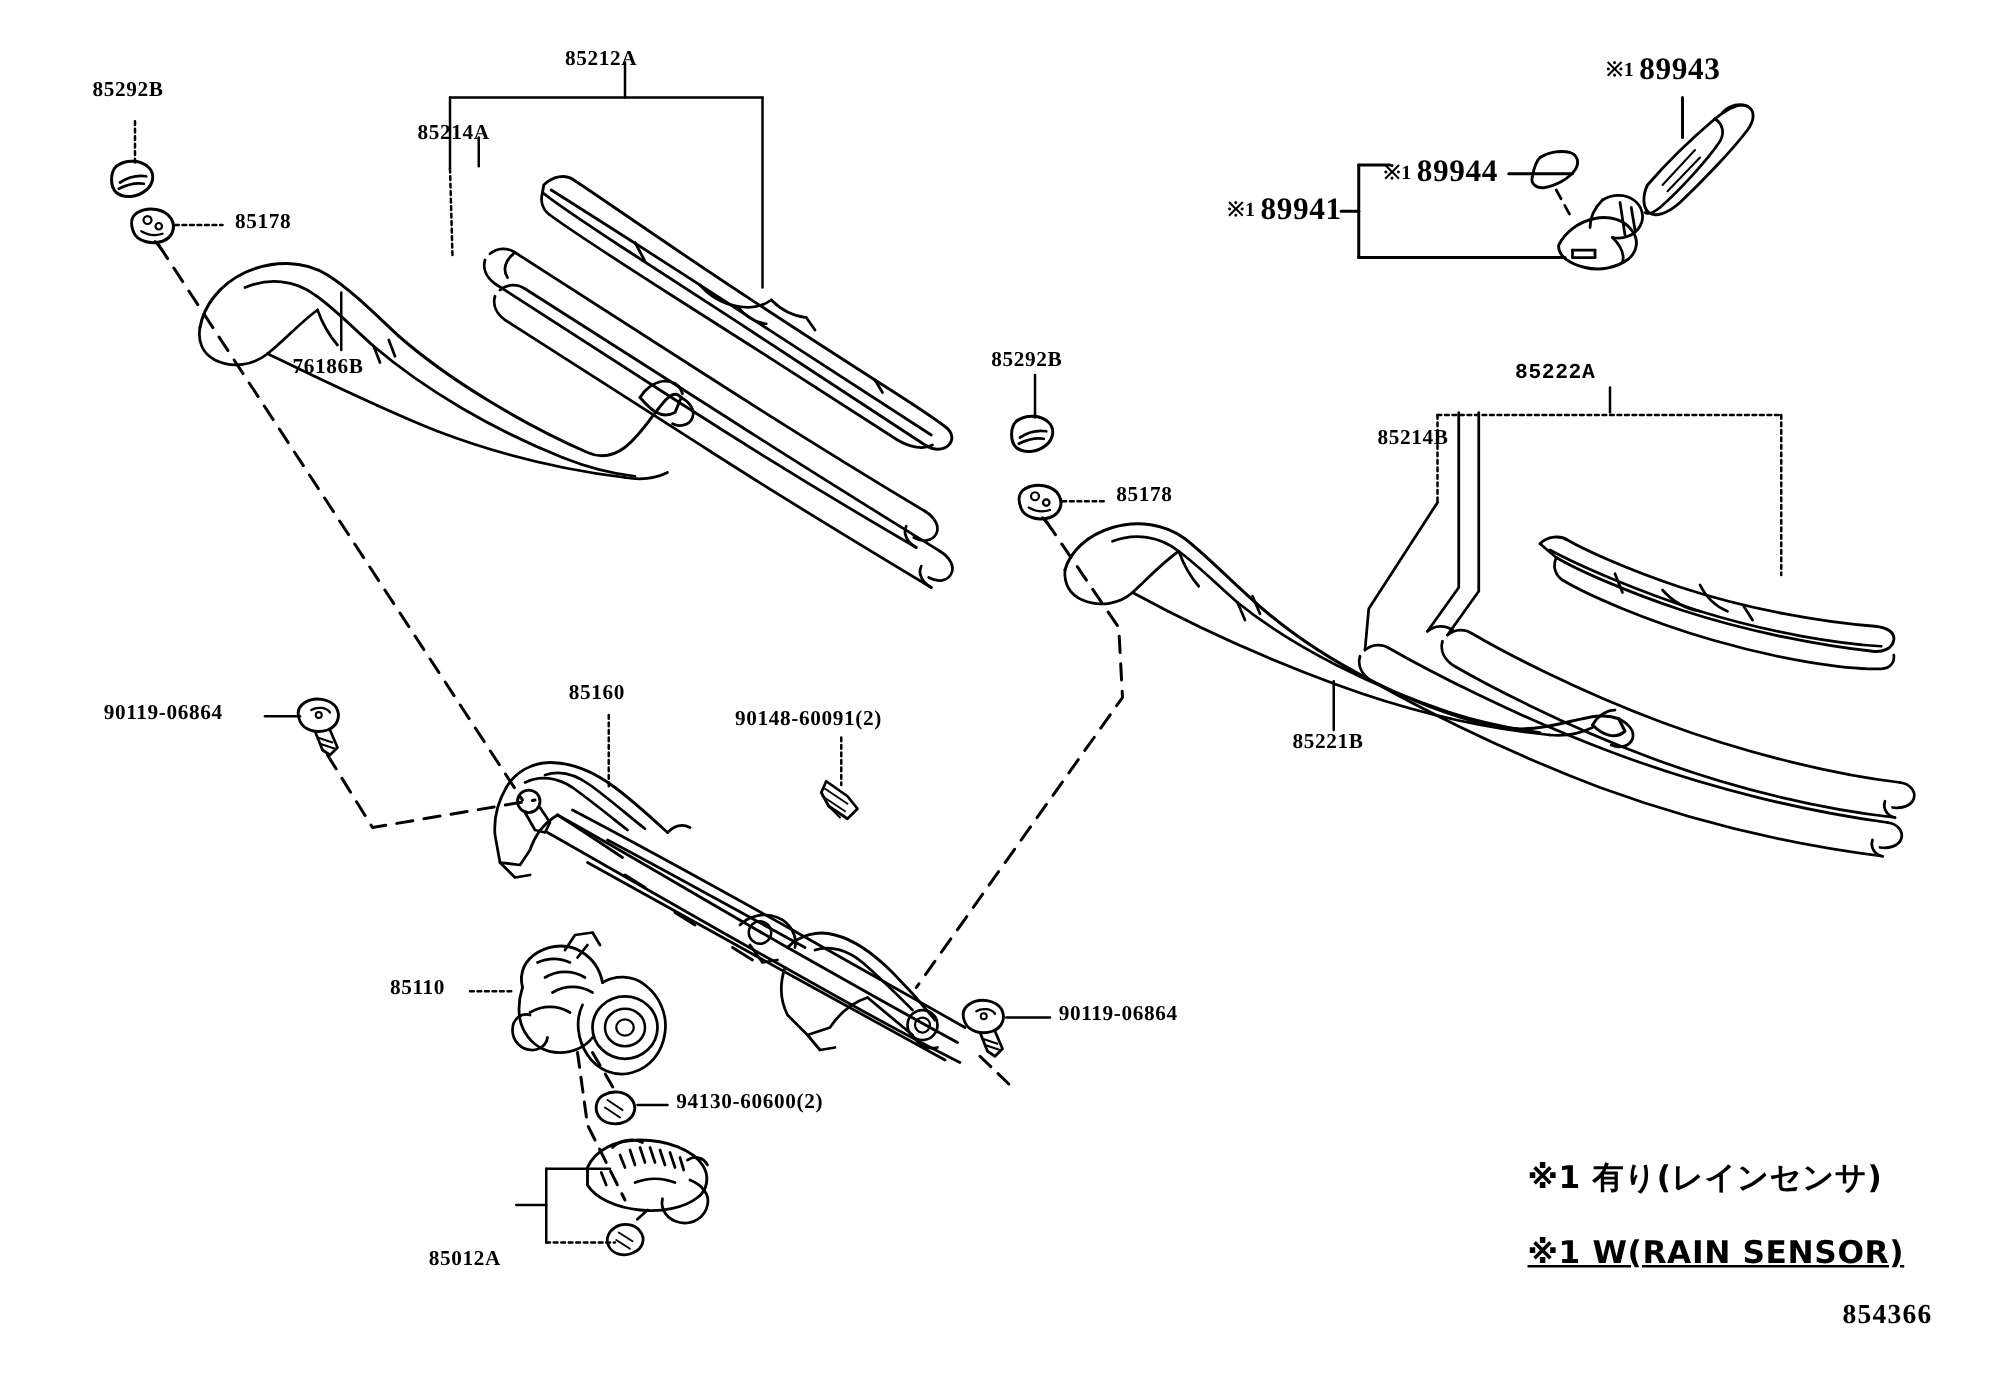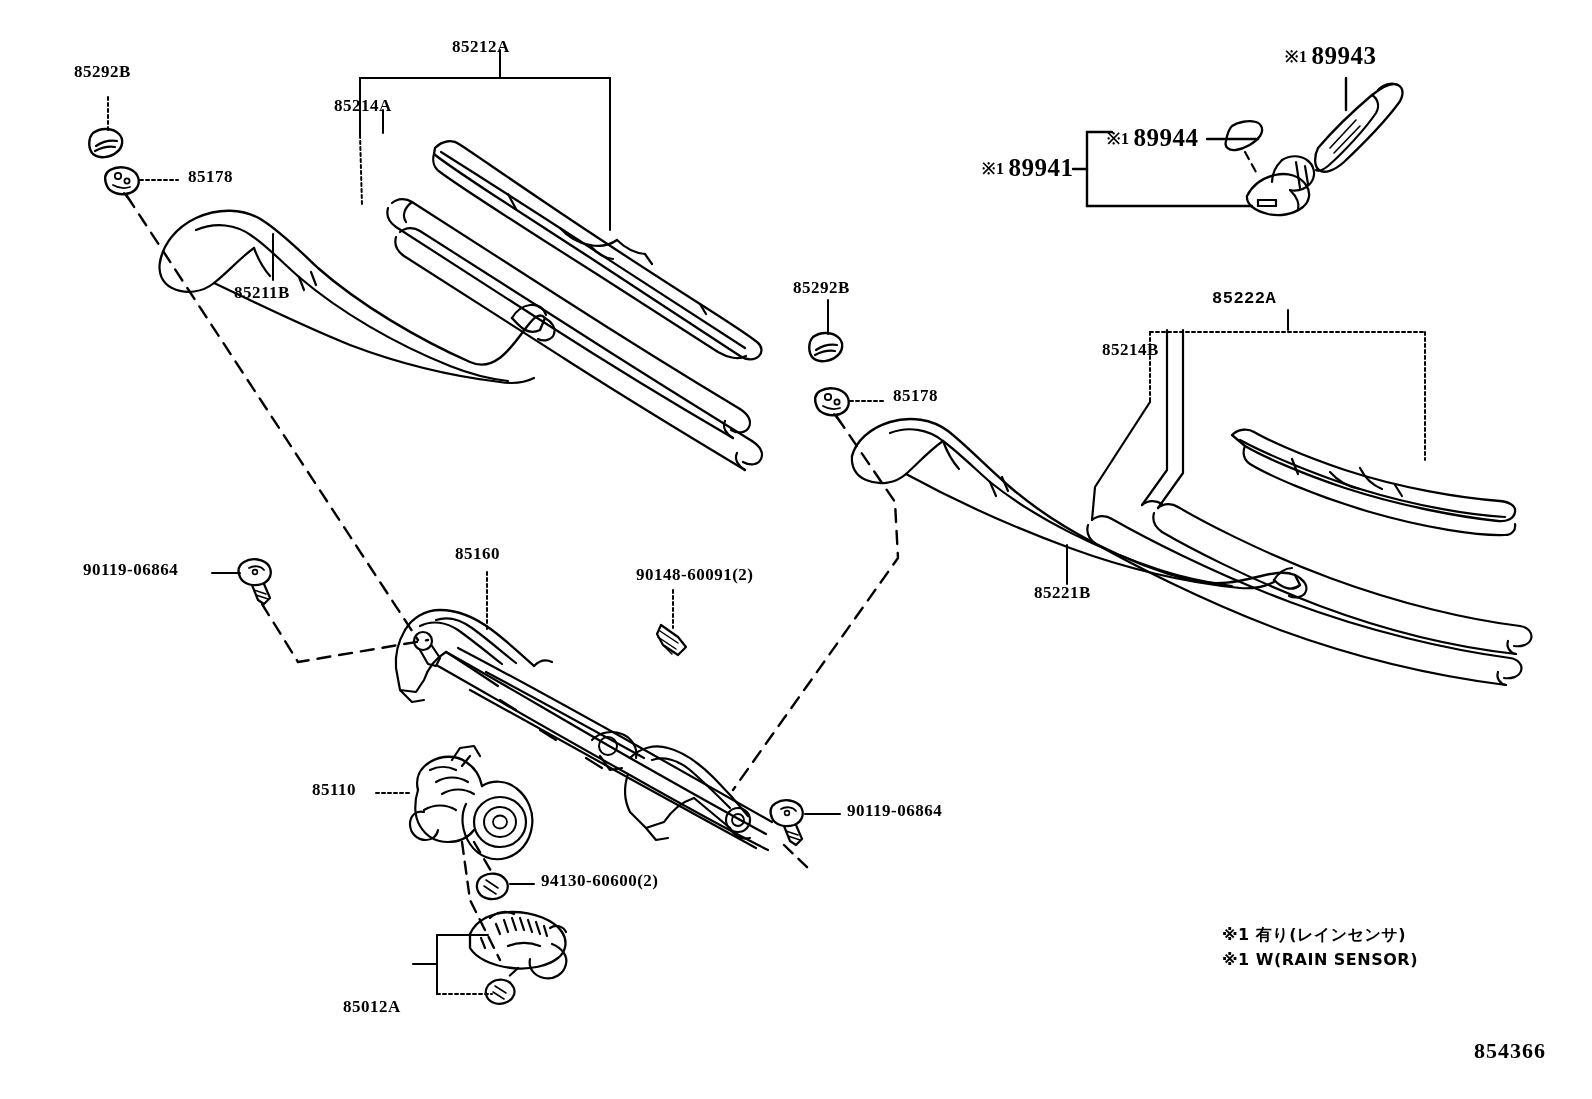--- a/index.html
+++ b/index.html
@@ -3,21 +3,21 @@
 <meta charset="utf-8">
 <style>
   html,body{margin:0;padding:0;background:#ffffff;}
   body{width:1592px;height:1099px;position:relative;overflow:hidden;
        font-family:"Liberation Serif",serif;color:#000;}
   #sheet{position:absolute;inset:0;}
   svg{position:absolute;top:0;left:0;width:1592px;height:1099px;}
   .lbl{position:absolute;white-space:nowrap;font-weight:bold;
        font-family:"Liberation Serif",serif;letter-spacing:.5px;}
   .pn{font-size:17px;}
-  .note{font-size:16px;font-family:"DejaVu Sans",sans-serif;font-weight:bold;}
+  .note{font-size:25px;font-family:"DejaVu Sans",sans-serif;font-weight:bold;}
   .sheetno{font-size:22px;font-weight:bold;letter-spacing:1px;}
   .mk{font-size:16px;vertical-align:2px;}
   .mkn{font-size:25px;font-weight:bold;}
 </style>
 </head>
 <body>
 
 <div id="sheet">
 
 <svg viewBox="0 0 1592 1099">
@@ -368,21 +368,21 @@
   </g>
   <line x1="1207" y1="139" x2="1258" y2="139" stroke-width="2.4"></line>
 
   </g>
 </svg>
 
 <div class="lbl pn" style="left:74px;top:62px;">85292B</div>
 
 <div class="lbl pn" style="left:188px;top:167px;">85178</div>
 
-<div class="lbl pn" style="left:234px;top:283px;">85211B</div>
+<div class="lbl pn" style="left:234px;top:283px;">76186B</div>
 
 <div class="lbl pn" style="left:452px;top:37px;">85212A</div>
 
 <div class="lbl pn" style="left:334px;top:96px;">85214A</div>
 
 <div class="lbl pn" style="left:793px;top:278px;">85292B</div>
 
 <div class="lbl pn" style="left:893px;top:386px;">85178</div>
 
 <div class="lbl pn" style="left:1034px;top:583px;">85221B</div>
@@ -394,34 +394,34 @@
 <div class="lbl pn" style="left:455px;top:544px;">85160</div>
 
 <div class="lbl pn" style="left:312px;top:780px;">85110</div>
 
 <div class="lbl pn" style="left:343px;top:997px;font-family:Liberation Serif, serif;">85012A</div>
 
 <div class="lbl pn" style="left:83px;top:560px;">90119-06864</div>
 
 <div class="lbl pn" style="left:847px;top:801px;">90119-06864</div>
 
-<div class="lbl pn" style="left:636px;top:565px;">90148-60091(2)</div>
+<div class="lbl pn" style="left:588px;top:565px;">90148-60091(2)</div>
 
 <div class="lbl pn" style="left:541px;top:871px;">94130-60600(2)</div>
 
 <div class="lbl" style="left:1285px;top:42px;">
   <span class="mk">※</span><span class="mk">1</span><span class="mkn" style="margin-left:4px;">89943</span>
 </div>
 
 <div class="lbl" style="left:1107px;top:124px;">
   <span class="mk">※</span><span class="mk">1</span><span class="mkn" style="margin-left:4px;margin-top:13px;">89944</span>
 </div>
 
 <div class="lbl" style="left:982px;top:154px;">
   <span class="mk">※</span><span class="mk">1</span><span class="mkn" style="margin-left:4px;">89941</span>
 </div>
 
 <div class="lbl note" style="left:1222px;top:925px;">※1 有り(レインセンサ)</div>
-<div class="lbl note" style="left:1222px;top:950px;">※1 W(RAIN SENSOR)</div>
+<div class="lbl note" style="left:1222px;top:987px;text-decoration:underline;">※1 W(RAIN SENSOR)</div>
 
 <div class="lbl sheetno" style="left:1474px;top:1038px;">854366</div>
 
 </div>
 
 </body></html>

